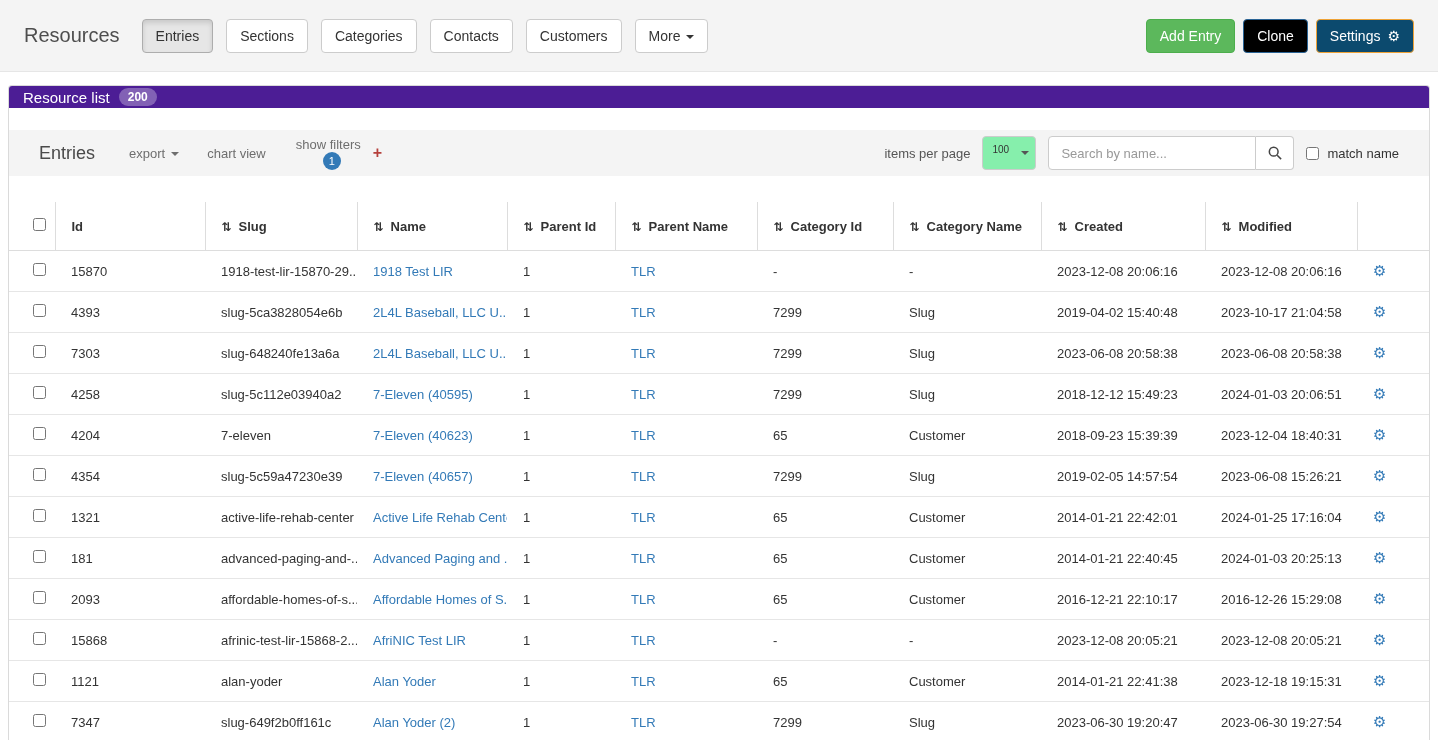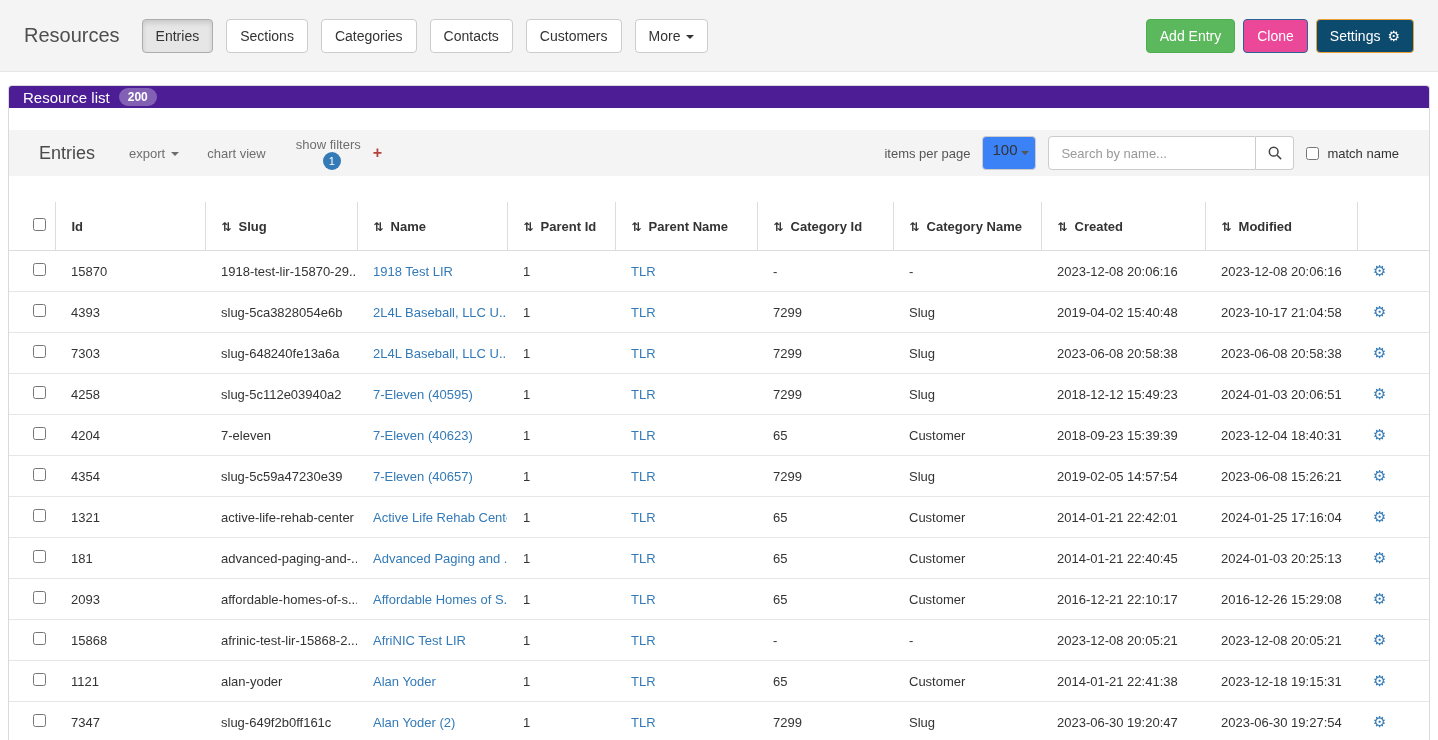--- a/index.html
+++ b/index.html
@@ -12,21 +12,21 @@
   .page-title { font-size:20px; color:#4e4e4e; margin-right:22px; }
   .btn { font-family:inherit; font-size:14px; line-height:20px; padding:6px 13px;
     border-radius:4px; cursor:pointer; }
   .nav-group { display:flex; gap:13px; }
   .nav-btn { background:#fff; border:1px solid #ccc; color:#333; }
   .nav-btn.active { background:#e6e6e6; border-color:#adadad;
     box-shadow:inset 0 3px 5px rgba(0,0,0,.125); }
   .actions { margin-left:auto; display:flex; gap:8px; }
   .action-btn { border:1px solid transparent; color:#fff; }
   .btn-success { background:#5cb85c; border-color:#4cae4c; }
-  .btn-primary { background:#ec4899; border-color:#2a6496;text-align:center; }
+  .btn-primary { background:#000000; border-color:#2a6496;text-align:center; }
   .btn-warning { background:#0c4a6e; border-color:#eea236; }
   .btn-gear { margin-left:7px; font-size:14px; }
   .caret { display:inline-block; width:0; height:0; margin-left:6px; vertical-align:middle;
     border-top:4px solid; border-right:4px solid transparent; border-left:4px solid transparent; }
 
   
   .panel { margin:13px 8px 0; border:1px solid #dadada; border-bottom:none;
     border-radius:4px 4px 0 0; background:#fff; }
   .panel-heading { background:#4c1d95; color:#fff; padding:2px 14px;
     border-radius:3px 3px 0 0; font-size:15px; display:flex; align-items:center; }
@@ -41,21 +41,21 @@
   .export-dd { margin-right:28px; }
   .chart-view { margin-right:30px; }
   .show-filters { margin-right:12px; display:inline-flex; align-items:center;flex-direction:column; }
   .filter-badge { margin-left:7px; background:#337ab7; color:#fff; width:18px; height:18px;
     line-height:18px; border-radius:50%; text-align:center; font-size:11px; display:inline-block; }
   .add-filter { color:#b5403c; font-size:16px; font-weight:bold; cursor:pointer; }
   .toolbar-right { margin-left:auto; display:flex; align-items:center; gap:12px; }
   .ipp-label { font-size:13px; color:#555; }
   .select-wrap { position:relative; display:inline-block; }
   .ipp-select { -webkit-appearance:none; appearance:none; height:34px; width:54px;
-    border:1px solid #ccc; border-radius:4px; background:#3b82f6; font-size:15px; color:#333;
+    border:1px solid #ccc; border-radius:4px; background:#86efac; font-size:10px; color:#333;
     padding:0 18px 8px 9px; font-family:inherit; cursor:pointer; }
   .select-caret { position:absolute; right:7px; top:15px; color:#555; margin-left:0;
     pointer-events:none; }
   .search-group { display:flex; }
   .search-input { height:34px; width:208px; border:1px solid #ccc; border-radius:4px 0 0 4px;
     padding:6px 12px; font-size:13px; font-family:inherit; color:#333; outline:none; }
   .search-input::placeholder { color:#999; }
   .search-btn { height:34px; width:38px; border:1px solid #ccc; border-left:none;
     border-radius:0 4px 4px 0; background:#fff; cursor:pointer;
     display:flex; align-items:center; justify-content:center; }

